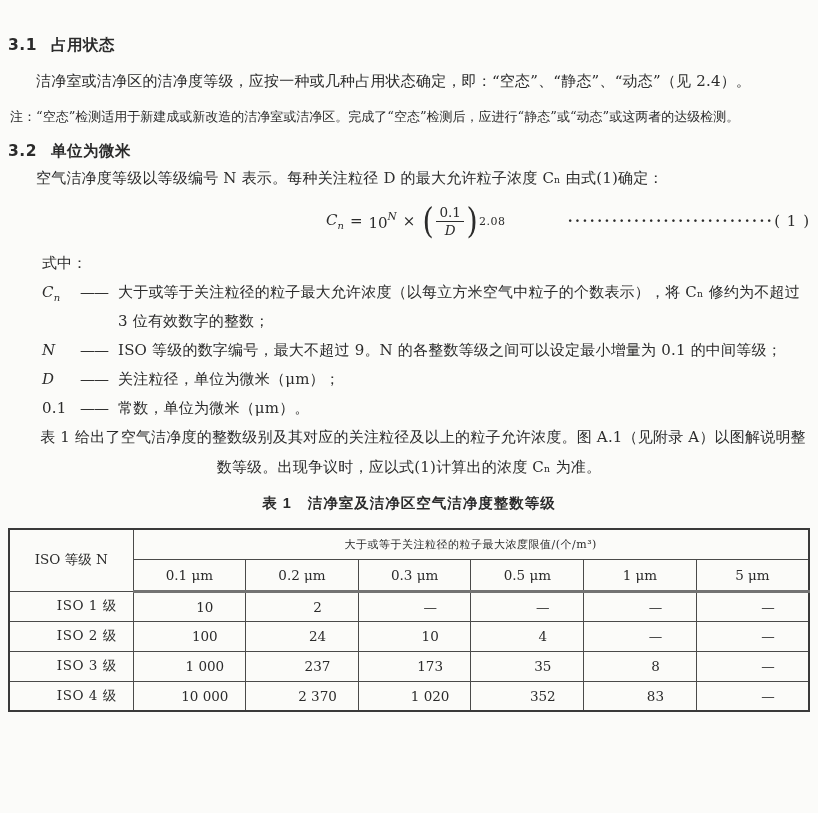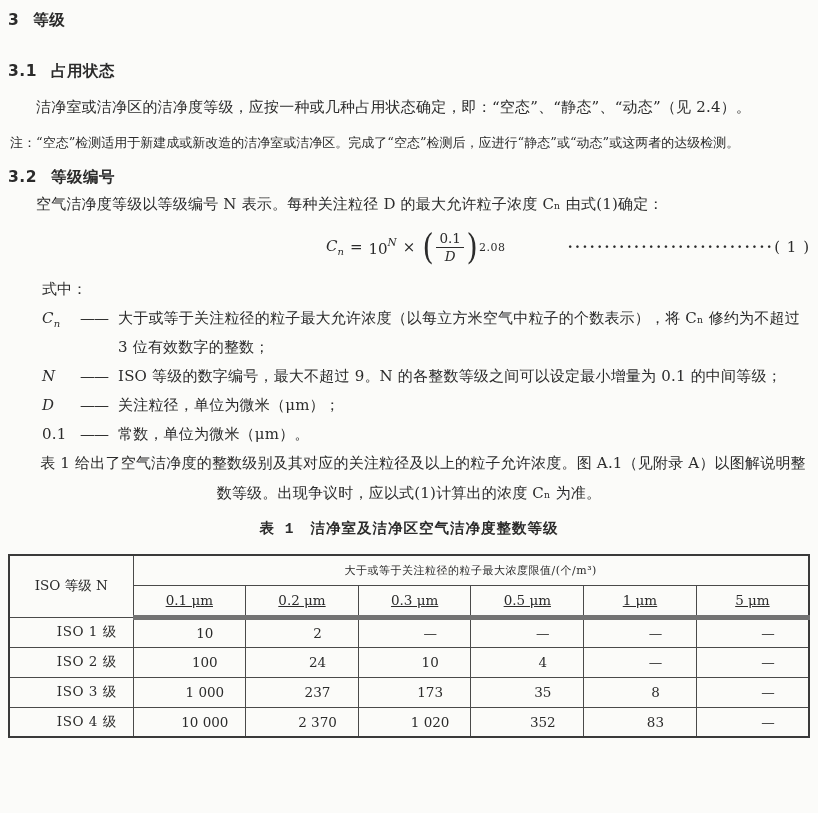--- a/index.html
+++ b/index.html
@@ -99,21 +99,21 @@
     font-style:italic;
   }
   .def .term.upright { font-style:normal; }
   .def .dash { position:absolute; left:72px; top:0; letter-spacing:-1px; }
 
   .p-intro { margin-top:0; line-height:29.5px; letter-spacing:.2px;text-align:center; }
 
   .caption {
     margin-top:10px;
     text-align:center;
-    font-family:Liberation Mono, monospace;
+    font-family:Liberation Sans, sans-serif;
     font-weight:bold;
     font-size:14.5px;
     line-height:22px;
     letter-spacing:1px;
   }
   .caption .cap-no { margin-right:16px; }
 
   table.cls {
     margin-top:14px;
     width:100%;
@@ -123,43 +123,40 @@
     font-size:13.5px;
   }
   table.cls td {
     border:1px solid #4a4a4a;
     text-align:center;
     vertical-align:middle;
     padding:0;
   }
   td.corner { font-size:13.5px; border-bottom:3px solid #262626; }
   tr.ghead td.group { height:30px; font-size:11px; letter-spacing:.5px; }
-  tr.subhead td { height:32px; border-bottom:5px solid #737373;text-decoration:underline; }
+  tr.subhead td { height:32px; border-bottom:3px solid #737373; }
   tr.data td { height:30px;padding-left:31px; }
   tr.data td.rowlabel { letter-spacing:.5px; }
 </style>
 </head>
 <body>
 
 <div class="page">
 
-  <div class="heading h3">
-    <span class="sec-num">3</span><span>等级</span>
-  </div>
 
   <div class="heading h31">
     <span class="sec-num">3.1</span><span>占用状态</span>
   </div>
 
   <p class="para p31">洁净室或洁净区的洁净度等级，应按一种或几种占用状态确定，即：“空态”、“静态”、“动态”（见 2.4）。</p>
 
   <p class="note">注：“空态”检测适用于新建成或新改造的洁净室或洁净区。完成了“空态”检测后，应进行“静态”或“动态”或这两者的达级检测。</p>
 
   <div class="heading h32">
-    <span class="sec-num">3.2</span><span>等级编号</span>
+    <span class="sec-num">3.2</span><span>单位为微米</span>
   </div>
 
   <p class="para p32">空气洁净度等级以等级编号 N 表示。每种关注粒径 D 的最大允许粒子浓度 Cₙ 由式(1)确定：</p>
 
   <div class="formula-row">
     <span class="formula">
       <span class="var"><span>C</span><span class="fsub">n</span></span>
       <span class="op">=</span>
       <span><span>10</span><span class="fsup">N</span></span>
       <span class="op">×</span>

